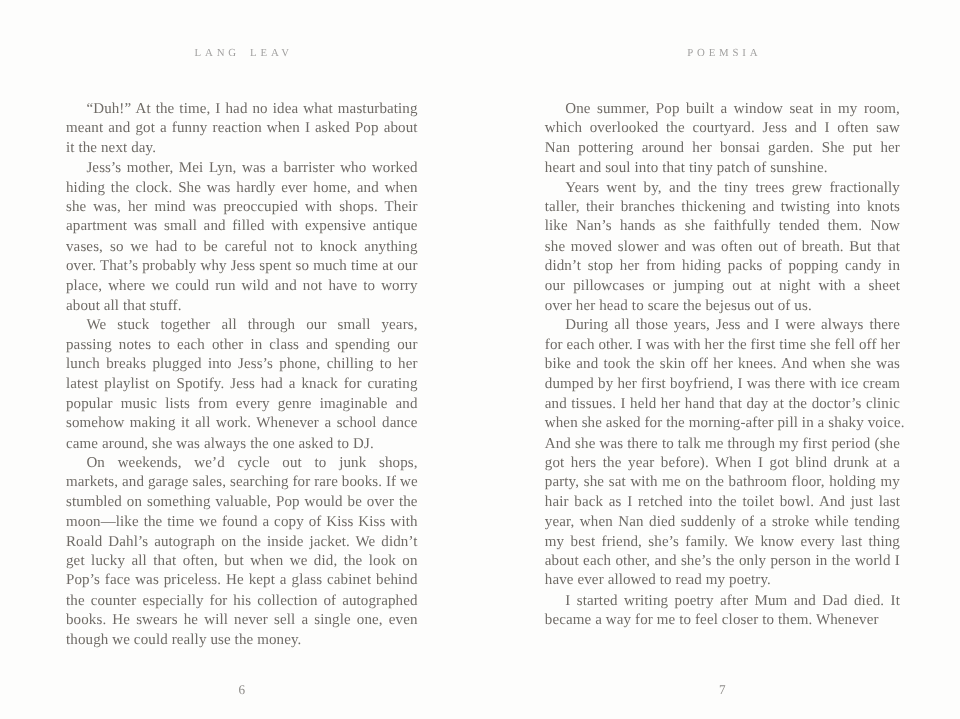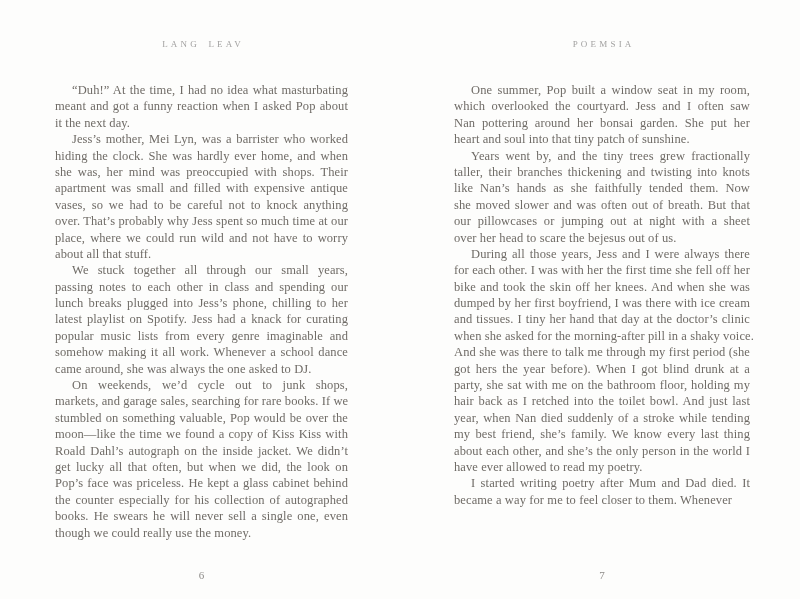--- a/index.html
+++ b/index.html
@@ -127,29 +127,30 @@
           <div class="line first"><span>One summer, Pop built a window seat in my room,</span></div>
           <div class="line"><span>which overlooked the courtyard. Jess and I often saw</span></div>
           <div class="line"><span>Nan pottering around her bonsai garden. She put her</span></div>
           <div class="line last"><span>heart and soul into that tiny patch of sunshine.</span></div>
         </div>
         <div class="para">
           <div class="line first"><span>Years went by, and the tiny trees grew fractionally</span></div>
           <div class="line"><span>taller, their branches thickening and twisting into knots</span></div>
           <div class="line"><span>like Nan’s hands as she faithfully tended them. Now</span></div>
           <div class="line"><span>she moved slower and was often out of breath. But that</span></div>
+          <div class="line"><span>didn’t stop her from hiding packs of popping candy in</span></div>
           <div class="line"><span>our pillowcases or jumping out at night with a sheet</span></div>
           <div class="line last"><span>over her head to scare the bejesus out of us.</span></div>
         </div>
         <div class="para">
           <div class="line first"><span>During all those years, Jess and I were always there</span></div>
           <div class="line"><span>for each other. I was with her the first time she fell off her</span></div>
           <div class="line"><span>bike and took the skin off her knees. And when she was</span></div>
           <div class="line"><span>dumped by her first boyfriend, I was there with ice cream</span></div>
-          <div class="line"><span>and tissues. I tiny her hand that day at the doctor’s clinic</span></div>
+          <div class="line"><span>and tissues. I held her hand that day at the doctor’s clinic</span></div>
           <div class="line"><span>when she asked for the morning-after pill in a shaky voice.</span></div>
           <div class="line"><span>And she was there to talk me through my first period (she</span></div>
           <div class="line"><span>got hers the year before). When I got blind drunk at a</span></div>
           <div class="line"><span>party, she sat with me on the bathroom floor, holding my</span></div>
           <div class="line"><span>hair back as I retched into the toilet bowl. And just last</span></div>
           <div class="line"><span>year, when Nan died suddenly of a stroke while tending</span></div>
           <div class="line"><span>my best friend, she’s family. We know every last thing</span></div>
           <div class="line"><span>about each other, and she’s the only person in the world I</span></div>
           <div class="line last"><span>have ever allowed to read my poetry.</span></div>
         </div>

